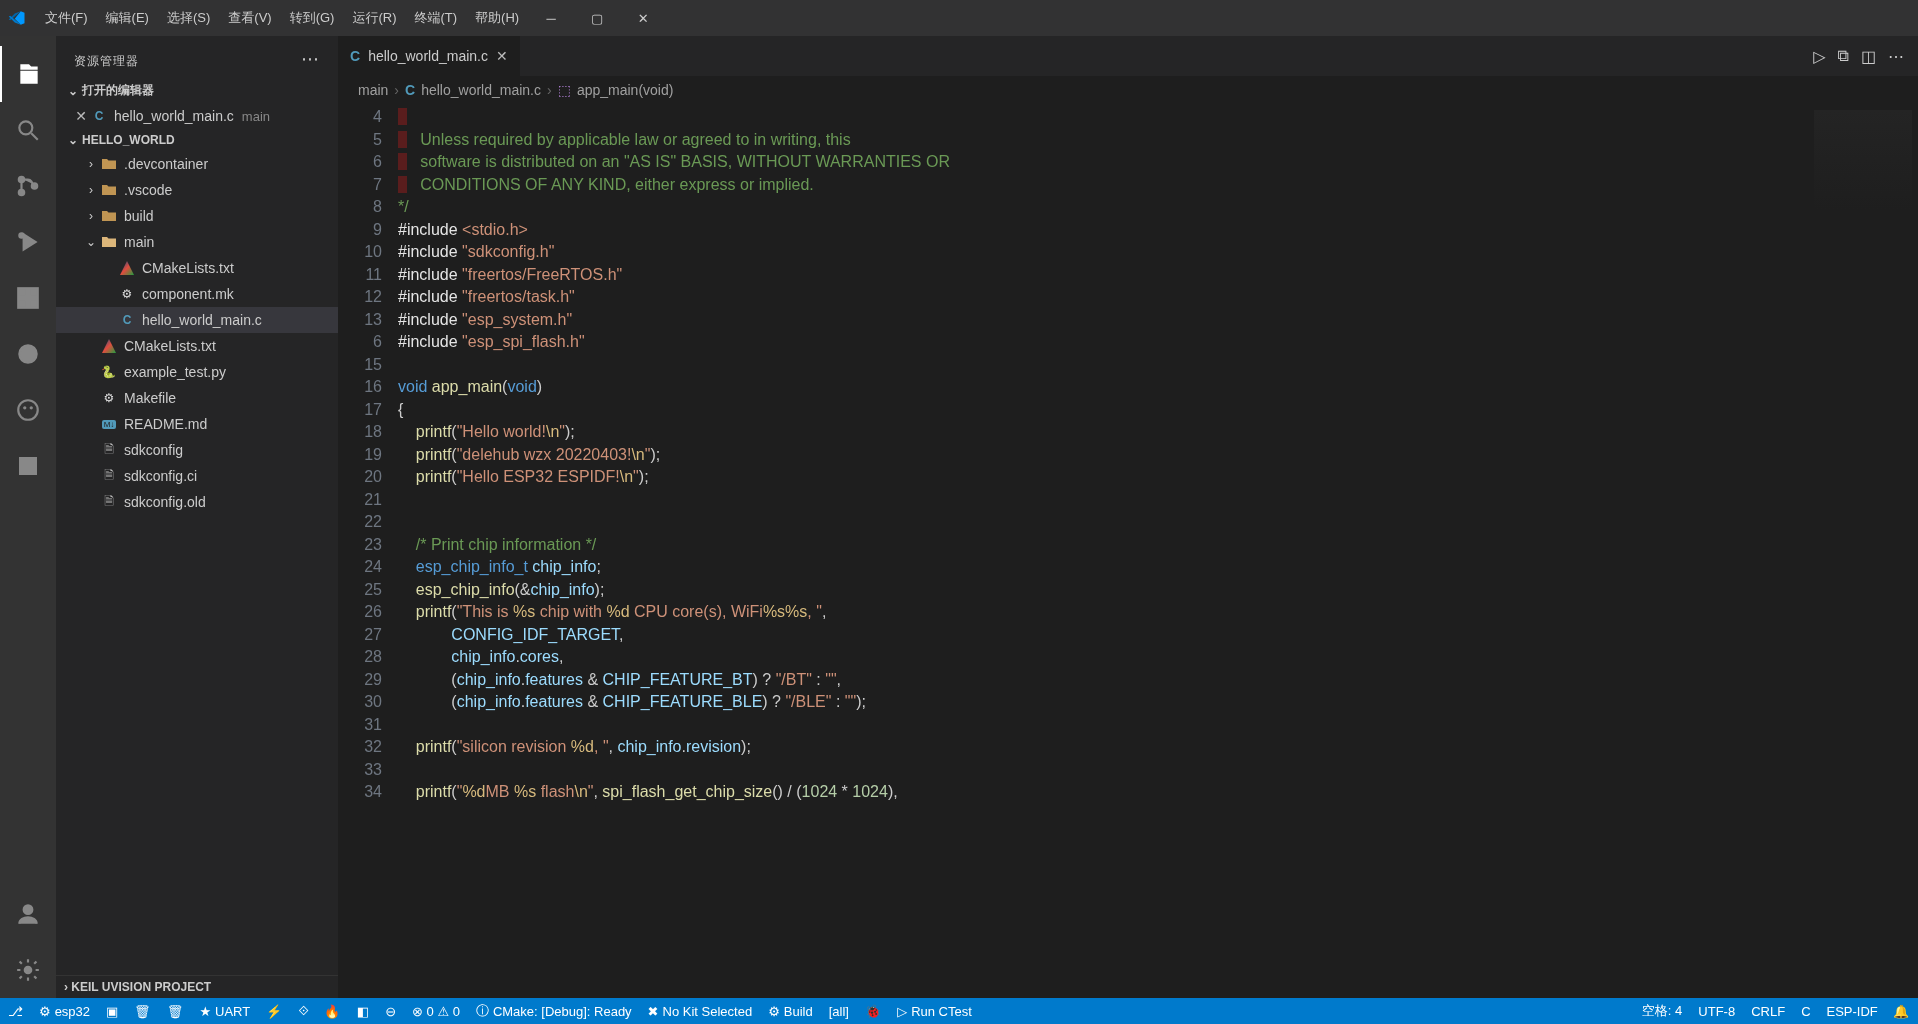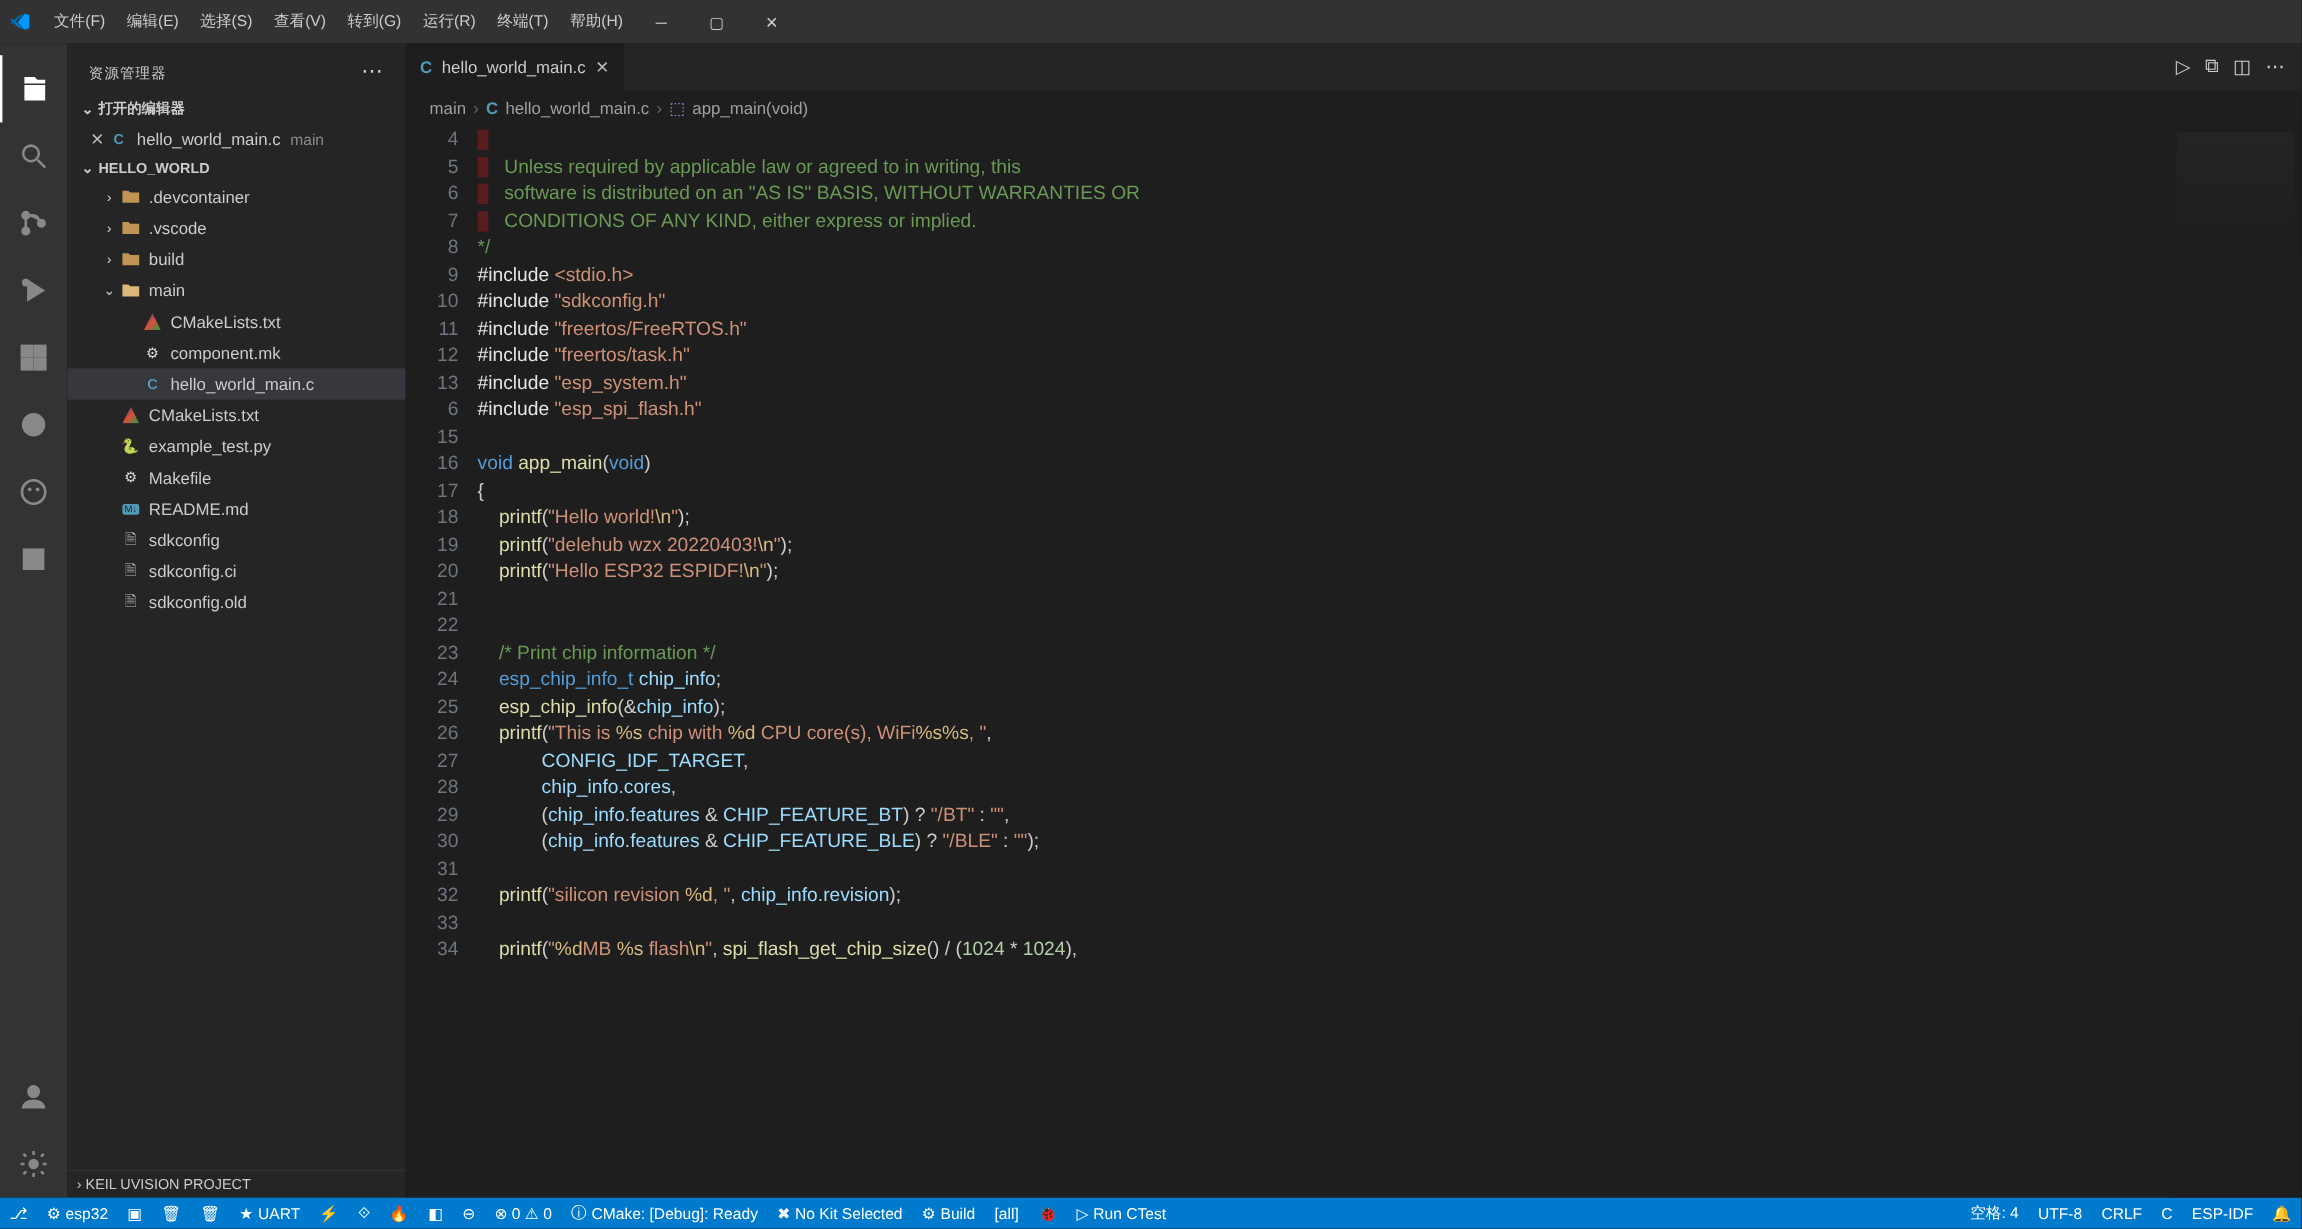--- a/index.html
+++ b/index.html
@@ -46,21 +46,21 @@
 .tok-fn { color:#dcdcaa; }
 .tok-str { color:#ce9178; }
 .tok-cmt { color:#6a9955; }
 .tok-num { color:#b5cea8; }
 .tok-var { color:#9cdcfe;margin-top:44px; }
 .tok-esc { color:#d7ba7d; }
 .cmt-red { background:#5a1d1d; }
 .statusbar { height:26px; background:#007acc; color:#fff; display:flex; align-items:center; font-size:13px; padding:0 0px; }
 .sb-item { padding:0 8px; height:26px; display:flex; align-items:center; gap:4px; cursor:pointer; }
 .sb-right { margin-left:auto; display:flex; }
-.bottom-panel { padding:4px 8px; font-size:12px; font-weight:normal; cursor:pointer; border-top:1px solid #333; }
+.bottom-panel { padding:4px 8px; font-size:12px; font-weight:bold; cursor:pointer; border-top:1px solid #333; }
 .file-ico-c{color:#519aba;font-weight:bold}
 .file-ico-cmake{background:linear-gradient(135deg,#064f8c,#e04c3e,#1f9e3f);width:14px;height:14px;clip-path:polygon(50% 0,0 100%,100% 100%)}
 .file-ico-md{background:#519aba;color:#222;font-size:8px;padding:0 2px;border-radius:2px}
 </style>
 </head>
 <body>
 
 <div class="titlebar">
   <svg class="logo" viewBox="0 0 24 24">
       <path fill="#0098ff" d="M17 3l5 2v14l-5 2-8-8 8-10z"></path>

